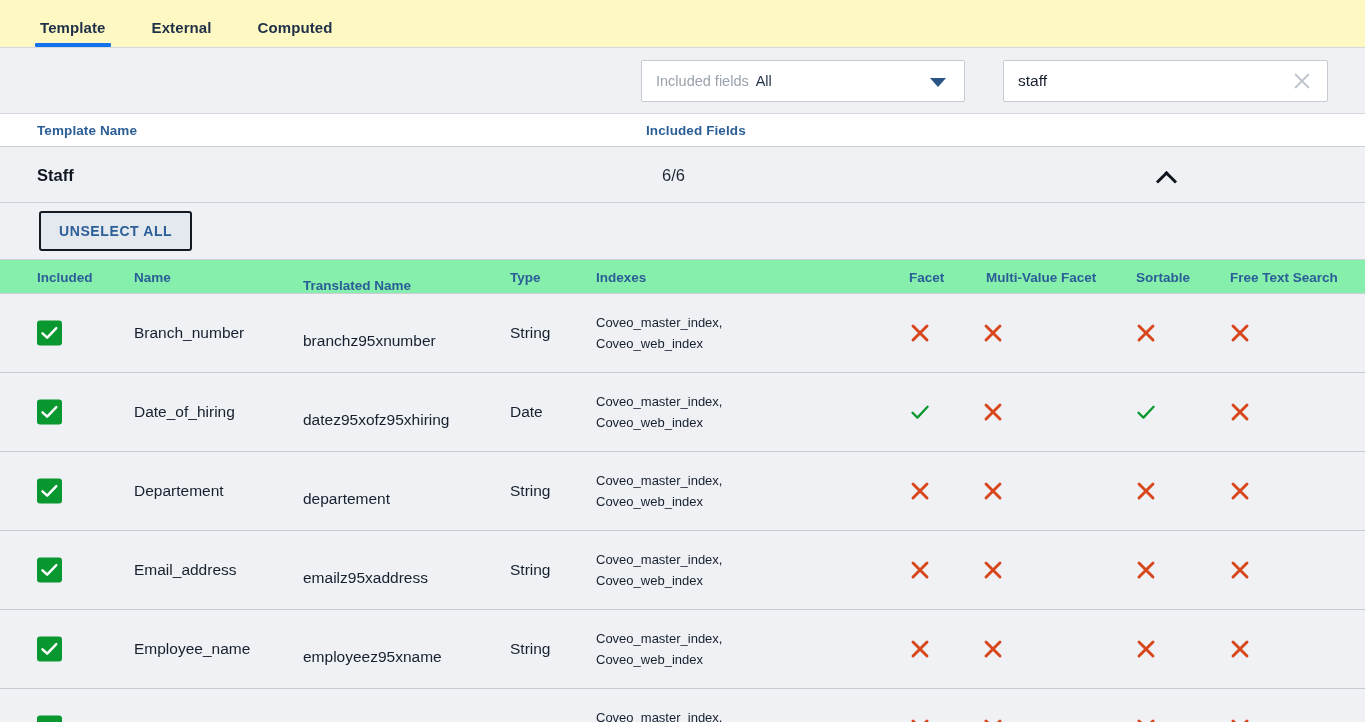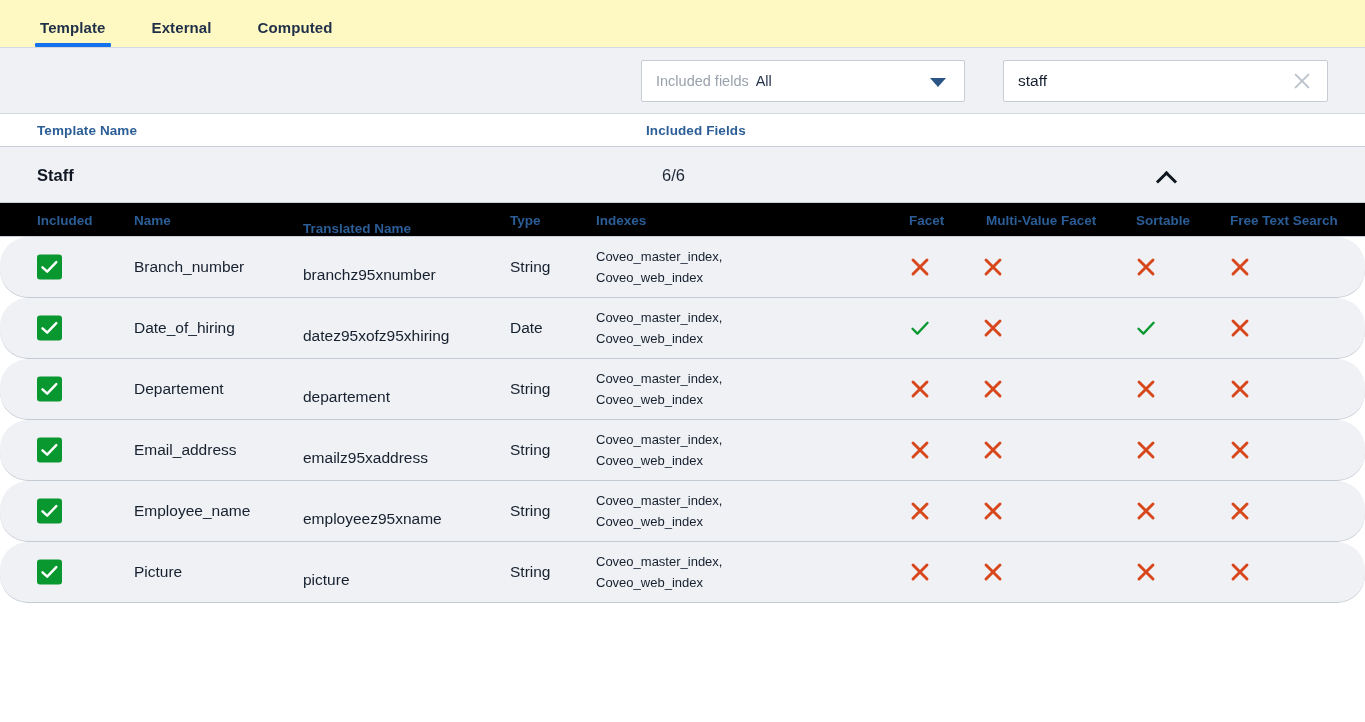--- a/index.html
+++ b/index.html
@@ -163,34 +163,33 @@
     font-weight: bold;
     letter-spacing: .6px;
     padding: 10px 18px;
     cursor: pointer;
     font-family: "Liberation Sans", sans-serif;
   }
 
   
   .fields-head {
     height: 34px;
-    background: #000000;
+    background: #86efac;
     border-bottom: 1px solid #c9cfd8;
     position: relative;
   }
   .fields-head > div {
     position: absolute; top: 50%; transform: translateY(-50%);
     font-size: 13.5px; font-weight: bold; color: #2b5e97; white-space: nowrap;
   }
   .frow {
-    height: 61px;
+    height: 79px;
     background: #eff1f4;
     border-bottom: 1px solid #c5cbd4;
     position: relative;
-    border-radius: 28px;
   }
   .frow > div, .frow > span {
     position: absolute; top: 50%; transform: translateY(-50%);
   }
   .cell-txt { font-size: 15.5px; color: #16202f; white-space: nowrap; }
   .cell-idx {
     font-size: 13px; color: #16202f;
     line-height: 21px; white-space: pre-line;
   }
 
@@ -249,20 +248,23 @@
     <div class="th-blue c1">Template Name</div>
     <div class="th-blue c2">Included Fields</div>
   </div>
 
   <div class="tmpl-row">
     <div class="tmpl-name">Staff</div>
     <div class="tmpl-count">6/6</div>
     <div class="chevron-up"></div>
   </div>
 
+  <div class="unselect-band">
+    <button class="btn-unselect">UNSELECT ALL</button>
+  </div>
 
   <div class="fields-head">
     <div class="x-included">Included</div>
     <div class="x-name">Name</div>
     <div class="x-trans">Translated Name</div>
     <div class="x-type">Type</div>
     <div class="x-idx">Indexes</div>
     <div class="x-facet">Facet</div>
     <div class="x-mfacet">Multi-Value Facet</div>
     <div class="x-sort">Sortable</div>

